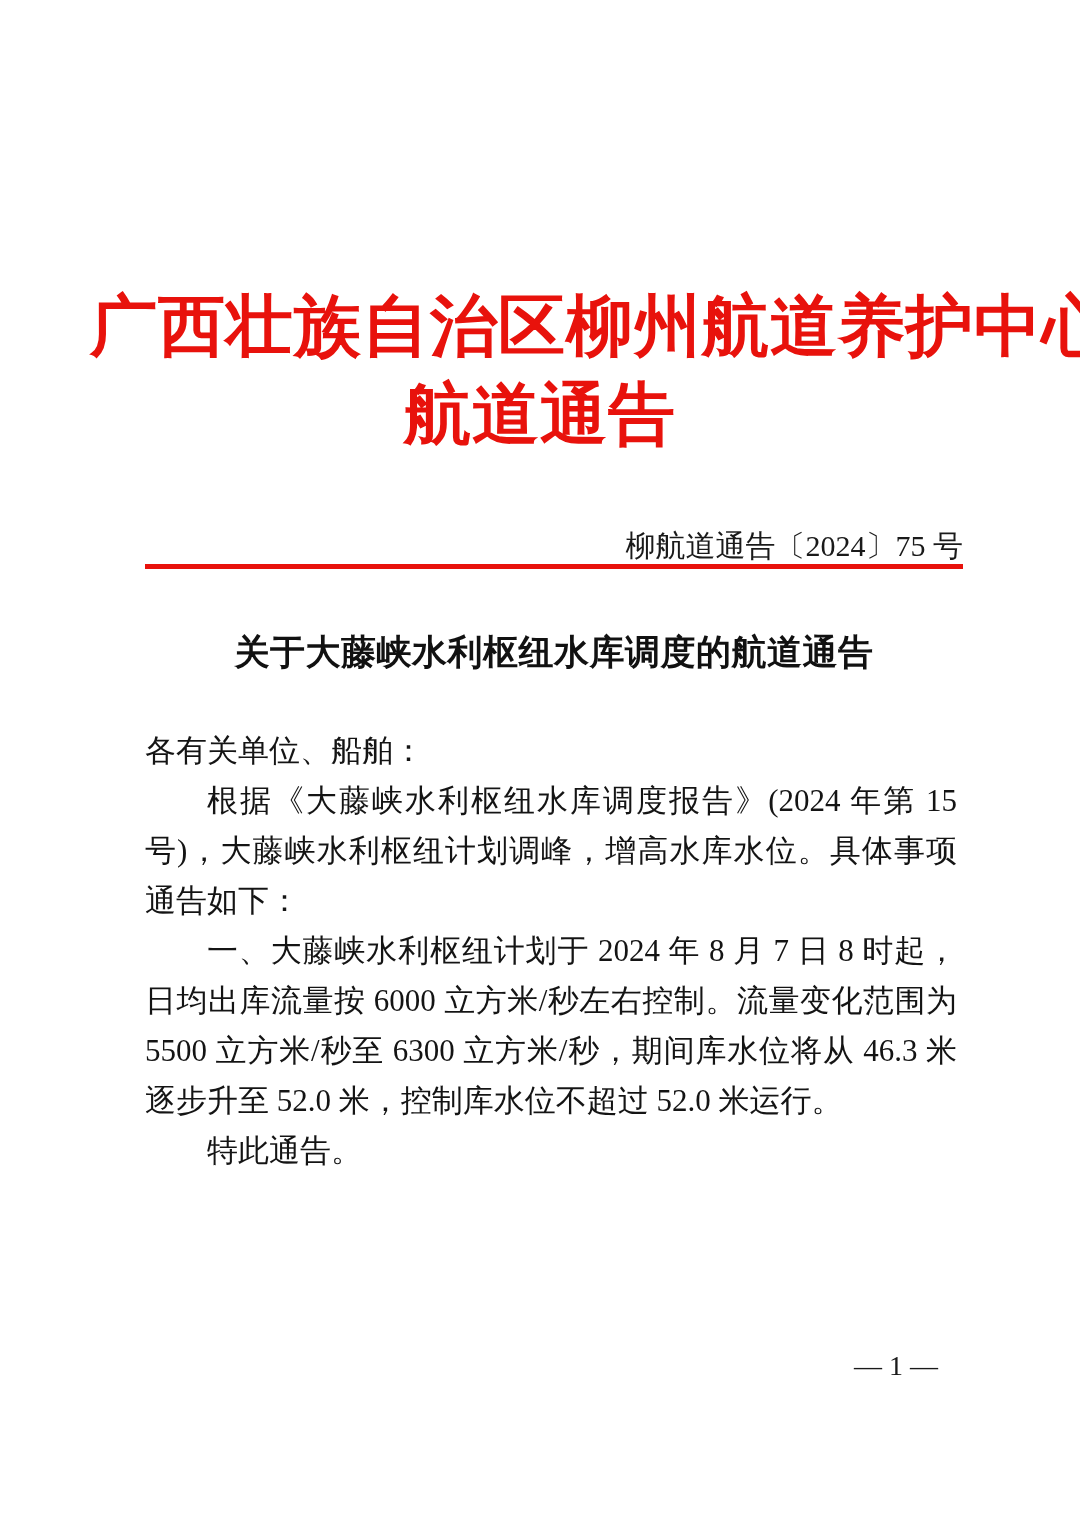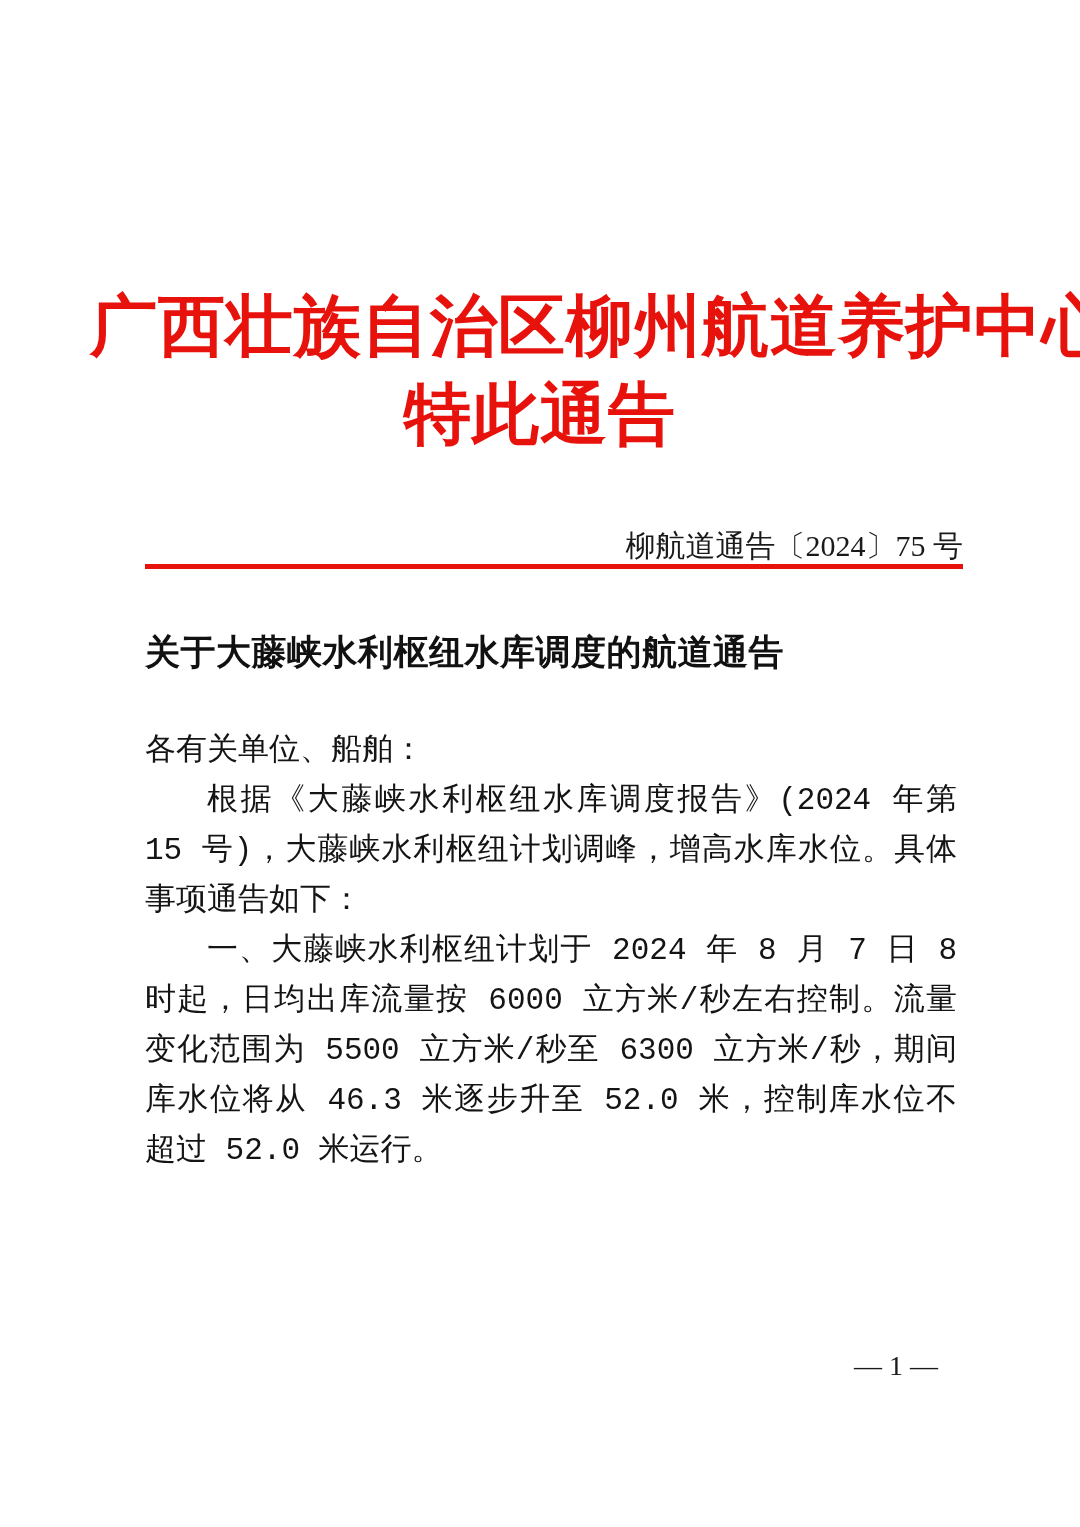--- a/index.html
+++ b/index.html
@@ -63,37 +63,37 @@
     height: 5px;
     background: #e8120c;
   }
 
   
   .subject {
     position: absolute;
     top: 628px;
     left: 145px;
     width: 818px;
-    text-align: left;
+    text-align: center;
     font-family: "Liberation Sans", "DejaVu Sans", sans-serif;
     font-weight: bold;
     font-size: 35px;
     line-height: 48px;
     letter-spacing: 0.5px;
     color: #111111;
     white-space: nowrap;
   }
 
   
   .body-block {
     position: absolute;
     top: 726px;
     left: 145px;
     width: 812px;
-    font-family: Liberation Mono, monospace;
+    font-family: Liberation Serif, serif;
     font-size: 31px;
     line-height: 50px;
     color: #141414;
   }
   .para {
     margin: 0;
     text-align: justify;
     text-justify: inter-ideograph;
     text-align-last: left;
   }
@@ -120,32 +120,33 @@
     margin-left: 712px;
   }
 </style>
 </head>
 <body>
 
 <div class="page">
 
   <div class="masthead">
     <div class="masthead-line">广西壮族自治区柳州航道养护中心</div>
-    <div class="masthead-line">特此通告</div>
+    <div class="masthead-line">航道通告</div>
   </div>
 
   <div class="docnum">柳航道通告〔2024〕75 号</div>
 
   <div class="red-rule"></div>
 
   <div class="subject">关于大藤峡水利枢纽水库调度的航道通告</div>
 
   <div class="body-block">
     <p class="para salutation">各有关单位、船舶：</p>
     <p class="para indent">根据《大藤峡水利枢纽水库调度报告》(2024 年第 15 号)，大藤峡水利枢纽计划调峰，增高水库水位。具体事项通告如下：</p>
     <p class="para indent">一、大藤峡水利枢纽计划于 2024 年 8 月 7 日 8 时起，日均出库流量按 6000 立方米/秒左右控制。流量变化范围为 5500 立方米/秒至 6300 立方米/秒，期间库水位将从 46.3 米逐步升至 52.0 米，控制库水位不超过 52.0 米运行。</p>
+    <p class="para indent">特此通告。</p>
   </div>
 
   <div class="footer">
     <span class="footer-inner">— 1 —</span>
   </div>
 
 </div>
 
 </body></html>

